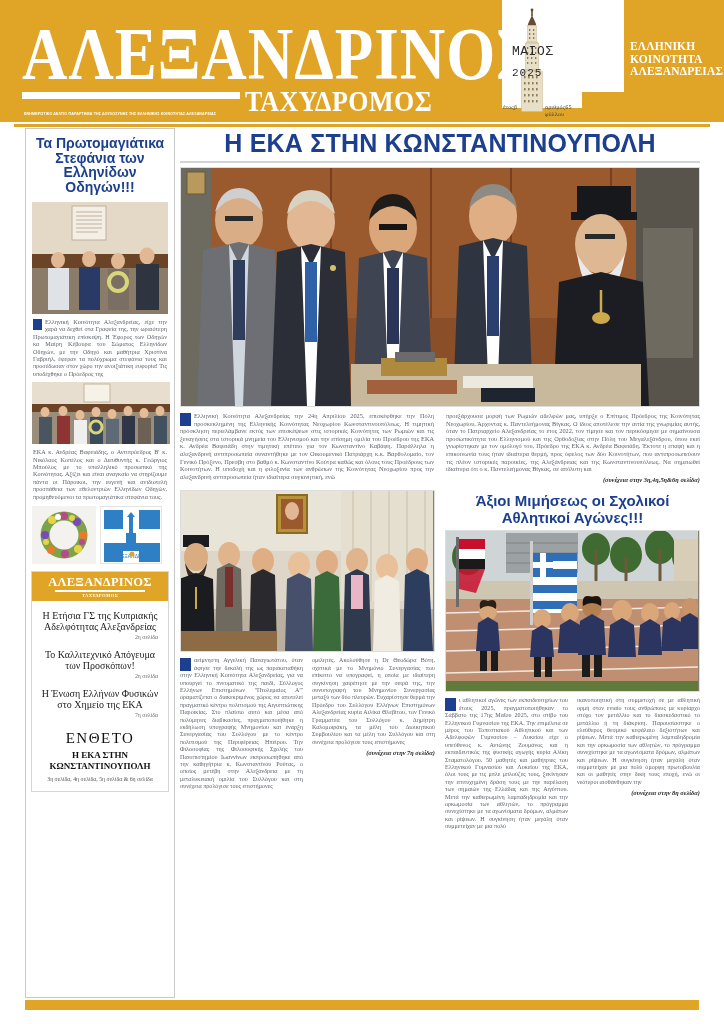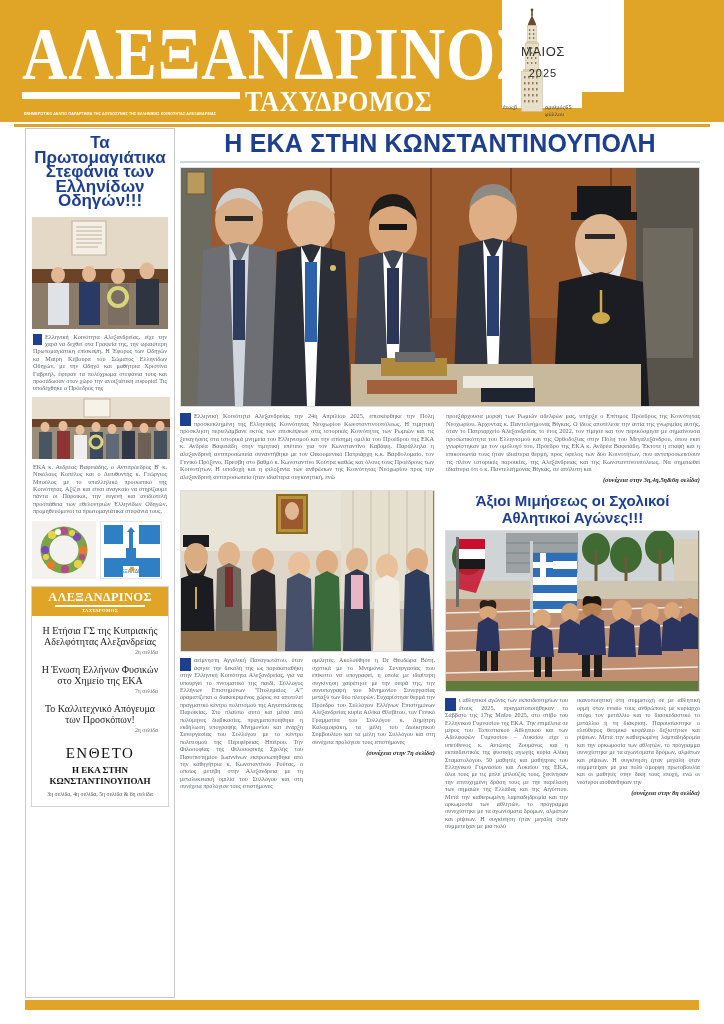--- a/index.html
+++ b/index.html
@@ -26,41 +26,41 @@
         font-size:63px;font-weight:bold;color:#fff;letter-spacing:1px;line-height:62px;
         text-align:left;transform:scaleY(1.18);transform-origin:left top;}
   .logo-sub{position:absolute;left:245px;top:86px;
         font-family:"Liberation Serif",serif;font-size:26px;font-weight:bold;color:#fff;
         letter-spacing:.5px;transform:scaleY(1.1);transform-origin:left top;}
   .logo-rule{position:absolute;left:22px;top:92px;width:218px;height:7px;background:#fff;}
   .tagline{position:absolute;left:24px;top:112px;width:300px;
         font-family:"Liberation Sans",sans-serif;font-size:3.6px;letter-spacing:.15px;
         color:#fff;white-space:nowrap;font-weight:bold;}
 
-  .mh-date{position:absolute;left:512px;top:44px;width:62px;text-align:center;
-        font-family:Liberation Sans, sans-serif;font-size:13px;color:#2c2c2c;letter-spacing:.5px;}
+  .mh-date{position:absolute;left:512px;top:44px;width:62px;
+        font-family:Liberation Mono, monospace;font-size:13px;color:#2c2c2c;letter-spacing:.5px;}
   .mh-year{font-size:11px;letter-spacing:1px;display:block;margin-top:8px;}
   .mh-meta{position:absolute;left:503px;top:104px;width:120px;
         font-family:"DejaVu Serif",serif;font-size:5px;color:#3a3a3a;}
   .mh-meta .m1{position:absolute;left:0;top:0;}
   .mh-meta .m2{position:absolute;left:42px;top:0;line-height:7px;}
 
   
   .lighthouse{position:absolute;left:512px;top:4px;width:40px;height:110px;}
   .rule-gold{height:3px;background:#e0a526;margin:2px 14px 0 14px;}
   .content{position:absolute;left:0;top:128px;width:724px;height:880px;}
 
   .sidebar{position:absolute;left:25px;top:0;width:150px;height:870px;
         border:1px solid #c9c9c9;background:#fff;box-sizing:border-box;}
   .main{position:absolute;left:180px;top:0;width:520px;height:870px;}
 
   
   .sb-head{padding:7px 6px 6px 6px;text-align:center;
         font-family:"Liberation Sans",sans-serif;font-weight:bold;
-        font-size:17px;line-height:14.5px;color:#1d3f8f;}
+        font-size:14px;line-height:14.5px;color:#1d3f8f;}
   .sb-photo{margin:2px 6px 0 6px;height:112px;background:#3b4a5c;position:relative;overflow:hidden;}
   .sb-text{padding:4px 7px 0 7px;font-size:6.2px;line-height:7.4px;
         color:#5a5f6a;text-align:justify;font-family:"Liberation Serif",serif;}
   .dropcap{float:left;width:9px;height:11px;background:#1d3f8f;margin:1px 3px 0 0;}
   .sb-photo2{margin:5px 6px 0 6px;height:62px;background:#4a5a64;}
   .sb-text2{padding:4px 7px 0 7px;font-size:6.2px;line-height:7.4px;
         color:#5a5f6a;text-align:justify;}
   .sb-wreath{margin:6px 6px 0 6px;height:58px;display:flex;gap:4px;}
   .wreath{width:64px;height:58px;background:#f3f2ee;position:relative;overflow:hidden;}
   .emblem{width:62px;height:58px;background:#fff;position:relative;overflow:hidden;
@@ -180,20 +180,25 @@
       <div class="m1">
         <span>έτος</span><span>β</span>
       </div>
       <div class="m2">
         <span>αριθμός</span><span>65</span><br>
         <span>φύλλου</span>
       </div>
     </div>
 
     <div class="mh-tab"></div>
+    <div class="mh-tabtext">
+      <div>ΕΛΛΗΝΙΚΗ</div>
+      <div>ΚΟΙΝΟΤΗΤΑ</div>
+      <div>ΑΛΕΞΑΝΔΡΕΙΑΣ</div>
+    </div>
   </div>
 
   <div class="rule-gold"></div>
 
   <div class="content">
 
     <div class="sidebar">
 
       <div class="sb-head">Τα Πρωτομαγιάτικα Στεφάνια των Ελληνίδων Οδηγών!!!</div>
 
@@ -305,26 +310,26 @@
           <div class="t1">ΑΛΕΞΑΝΔΡΙΝΟΣ</div>
           <div class="idx-rule"></div>
           <div class="t2">ΤΑΧΥΔΡΟΜΟΣ</div>
         </div>
 
         <div class="idx-item">
           <div class="idx-title">Η Ετήσια ΓΣ της Κυπριακής Αδελφότητας Αλεξανδρείας</div>
           <div class="idx-page">2η σελίδα</div>
         </div>
         <div class="idx-item">
+          <div class="idx-title">Το Καλλιτεχνικό Απόγευμα των Προσκόπων!</div>
+          <div class="idx-page">2η σελίδα</div>
+        </div>
+        <div class="idx-item">
           <div class="idx-title">Η Ένωση Ελλήνων Φυσικών στο Χημείο της ΕΚΑ</div>
           <div class="idx-page">7η σελίδα</div>
-        </div>
-        <div class="idx-item">
-          <div class="idx-title">Το Καλλιτεχνικό Απόγευμα των Προσκόπων!</div>
-          <div class="idx-page">2η σελίδα</div>
         </div>
 
         <div class="idx-feature">
           <div class="f1">ΕΝΘΕΤΟ</div>
           <div class="f2">Η ΕΚΑ ΣΤΗΝ ΚΩΝΣΤΑΝΤΙΝΟΥΠΟΛΗ</div>
           <div class="f3">3η σελίδα, 4η σελίδα, 5η σελίδα &amp; 6η σελίδα</div>
         </div>
       </div>
     </div>
 

